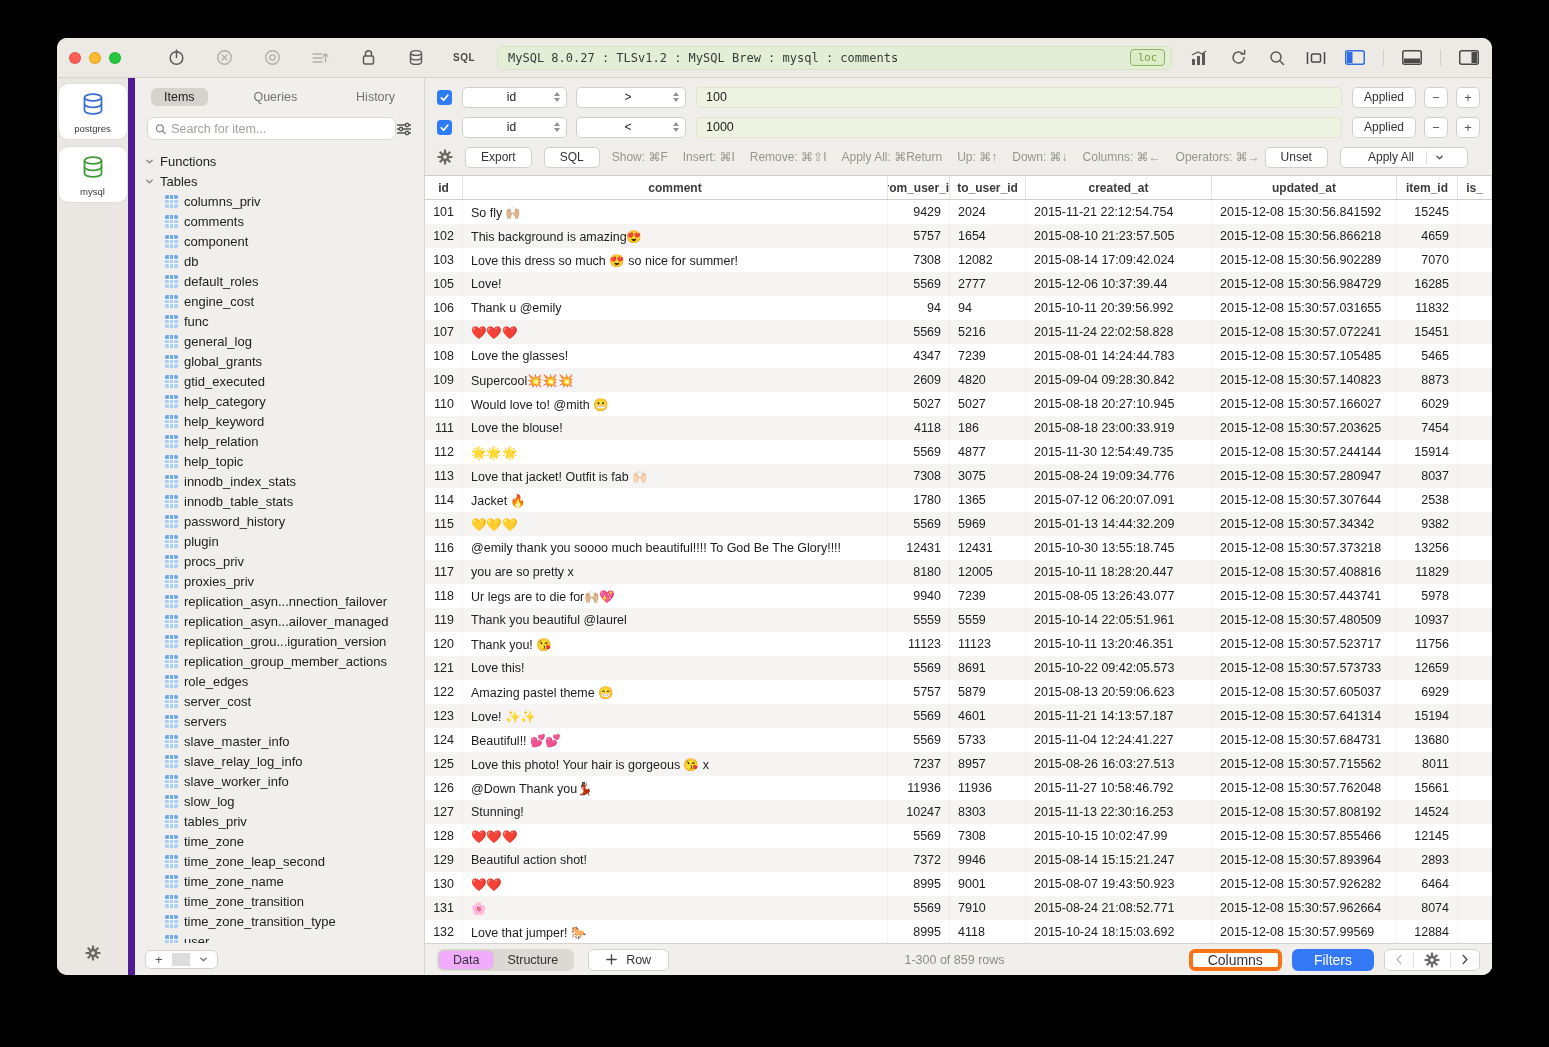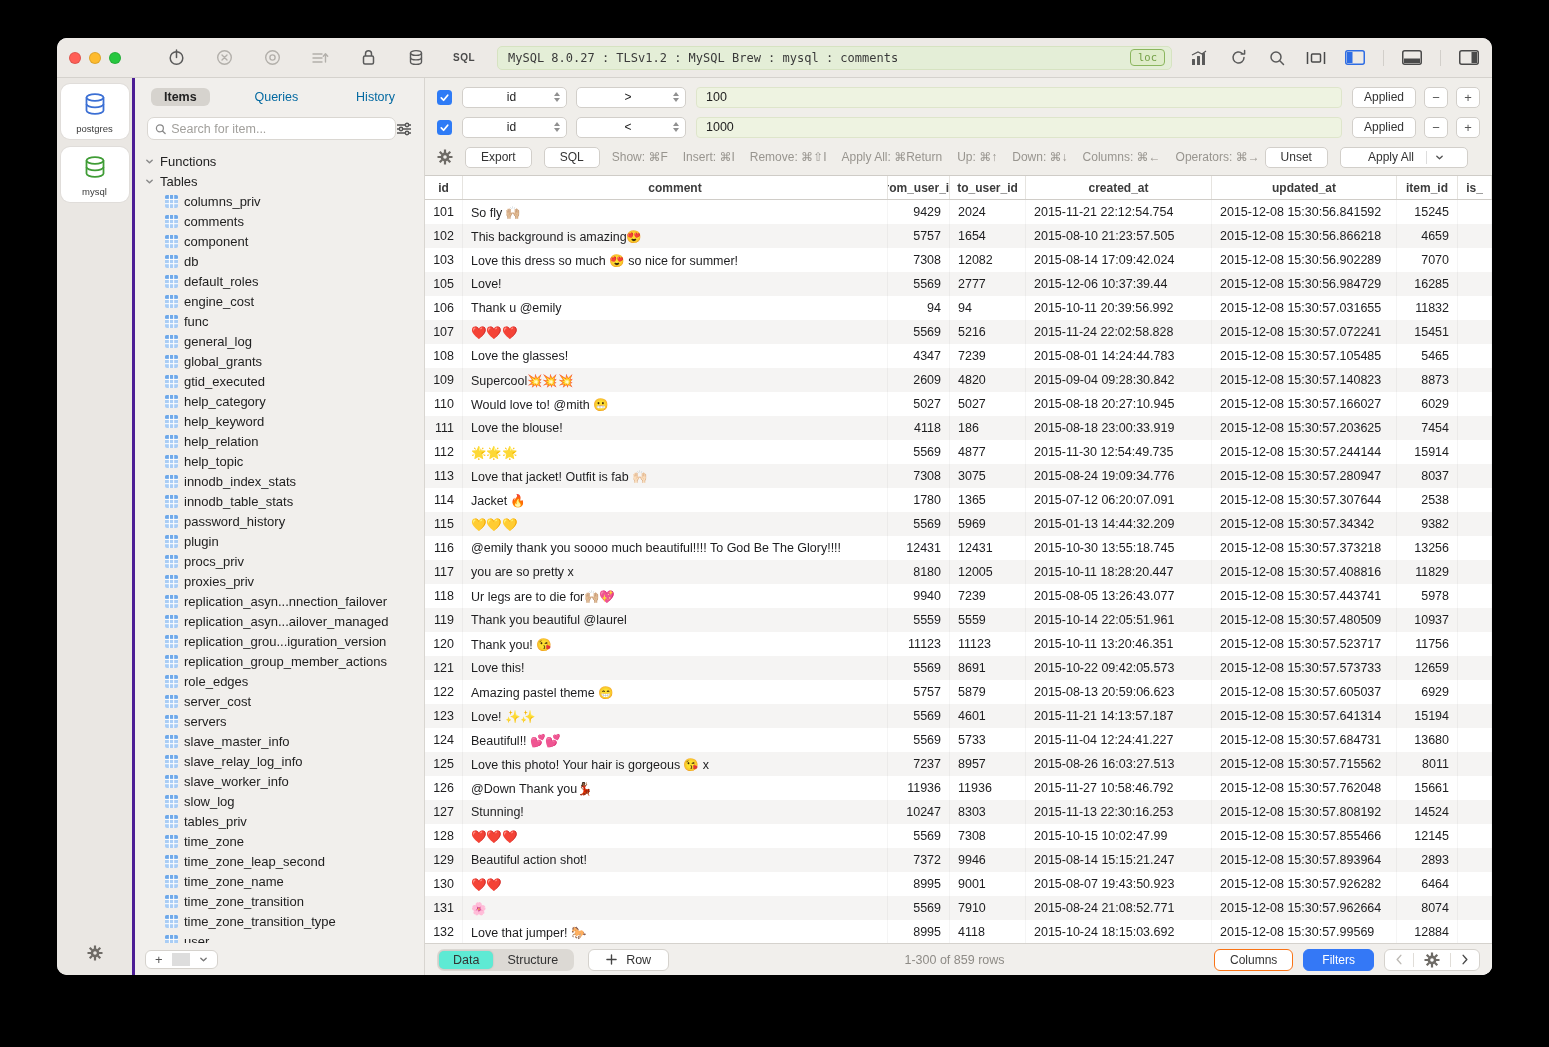--- a/index.html
+++ b/index.html
@@ -21,34 +21,34 @@
     font-family:"DejaVu Sans Mono", monospace; font-size:12px; color:#3a3a3a; }
   .loc-badge { margin-left:auto; border:1px solid #8bb65e; color:#74a046; border-radius:4px;
     font-size:10.5px; padding:0 7px; line-height:15px; background:#dfecca; }
   .tbright { display:flex; align-items:center; gap:17px; }
   .vsep { width:1px; height:16px; background:#d2cfca; }
 
   
   .content { flex:1; display:flex; min-height:0; }
 
   
-  .rail { flex:0 0 78px; background:#eae7e3; border-right:3px solid #4c1d95;
+  .rail { flex:0 0 78px; background:#eae7e3; border-right:7px solid #4c1d95;
     display:flex; flex-direction:column; align-items:center; padding-top:6px; }
   .rail-card { width:68px; background:#fff; border-radius:9px; padding:7px 0 5px;
     margin-bottom:8px; display:flex; flex-direction:column; align-items:center;
     box-shadow:0 0 0 1px rgba(0,0,0,.04); cursor:default; }
   .rail-card .lbl { font-size:9.5px; color:#3a3a3a; margin-top:2px; }
   .rail-gear { margin-top:auto; margin-bottom:10px; }
 
   
   .sidebar { flex:0 0 290px; background:#f1efec; border-right:1px solid #d8d5d0;
     display:flex; flex-direction:column; min-height:0; }
   .side-tabs { flex:0 0 32px; display:flex; align-items:center; padding:6px 16px 0; justify-content:space-between; }
-  .side-tab { font-size:12.5px; color:#0369a1; padding:2px 13px; border-radius:6px; }
-  .side-tab.active { background:#d6d3ce; color:#222;font-weight:bold; }
+  .side-tab { font-size:12.5px; color:#737373; padding:2px 13px; border-radius:6px; }
+  .side-tab.active { background:#d6d3ce; color:#222; }
   .side-search { flex:0 0 36px; display:flex; align-items:center; padding:7px 12px 6px; gap:0; }
   .search-box { flex:1; height:23px; background:#fff; border:1px solid #dad7d2; border-radius:7px;
     display:flex; align-items:center; padding:0 7px; gap:5px; }
   .search-box input { border:none; outline:none; background:transparent; font-size:12.5px; color:#333; width:100%;
     font-family:"Liberation Sans", sans-serif; }
   .search-box input::placeholder { color:#a2a09c; }
   .tree { flex:1; overflow:hidden; padding:5px 0 0 10px; }
   .tree-section { height:20px; display:flex; align-items:center; gap:6px; font-size:13px; color:#222; }
   .tree-item { height:20px; display:flex; align-items:center; gap:6px; font-size:13px; color:#222; padding-left:20px; white-space:nowrap; }
   .side-bottom { flex:0 0 32px; display:flex; align-items:center; padding:0 10px; }
@@ -96,27 +96,27 @@
   .grow .c { display:flex; align-items:center; border-right:1px solid rgba(0,0,0,.04);
     overflow:hidden; white-space:nowrap; }
   .al { justify-content:flex-start; padding-left:8px; }
   .ar { justify-content:flex-end; padding-right:8px; }
 
   
   .footer { flex:0 0 32px; background:#f1efec; border-top:1px solid #d5d2cd; display:flex;
     align-items:center; padding:0 12px; position:relative; }
   .seg { display:flex; background:#dcd9d4; border-radius:7px; padding:2px; }
   .seg .s { font-size:12.5px; color:#333; padding:2px 14px; border-radius:5px; }
-  .seg .s.active { background:#5eead4; box-shadow:0 0 2px rgba(0,0,0,.18); }
+  .seg .s.active { background:#f0abfc; box-shadow:0 0 2px rgba(0,0,0,.18); }
   .addrow { margin-left:14px; background:#fff; border:1px solid #d5d2cd; border-radius:6px;
     height:22px; display:flex; align-items:center; padding:0 17px; gap:9px; font-size:12.5px; color:#333; }
   .rowcount { position:absolute; left:0; right:8px; text-align:center; font-size:12.5px; color:#8e8b86; pointer-events:none; }
   .foot-right { margin-left:auto; display:flex; align-items:center; gap:10px; z-index:1; }
-  .fbtn { background:#fff; border:1px solid #f97316; border-radius:6px; height:22px;
-    display:flex; align-items:center; padding:0 15px; font-size:12px; color:#333; }
+  .fbtn { background:#fff; border:4px solid #f97316; border-radius:6px; height:22px;
+    display:flex; align-items:center; padding:0 15px; font-size:14px; color:#333; }
   .fbtn.blue { background:#3478f6; border-color:#3478f6; color:#fff; padding:0 18px; }
   .navgrp { display:flex; align-items:center; background:#fff; border:1px solid #d5d2cd; border-radius:6px; height:22px; }
   .navgrp .n { padding:0 10px; display:flex; align-items:center; }
   .navgrp .dv { width:1px; height:14px; background:#e0ddd8; }
 </style>
 </head>
 <body>
 
 <div class="window">
 

